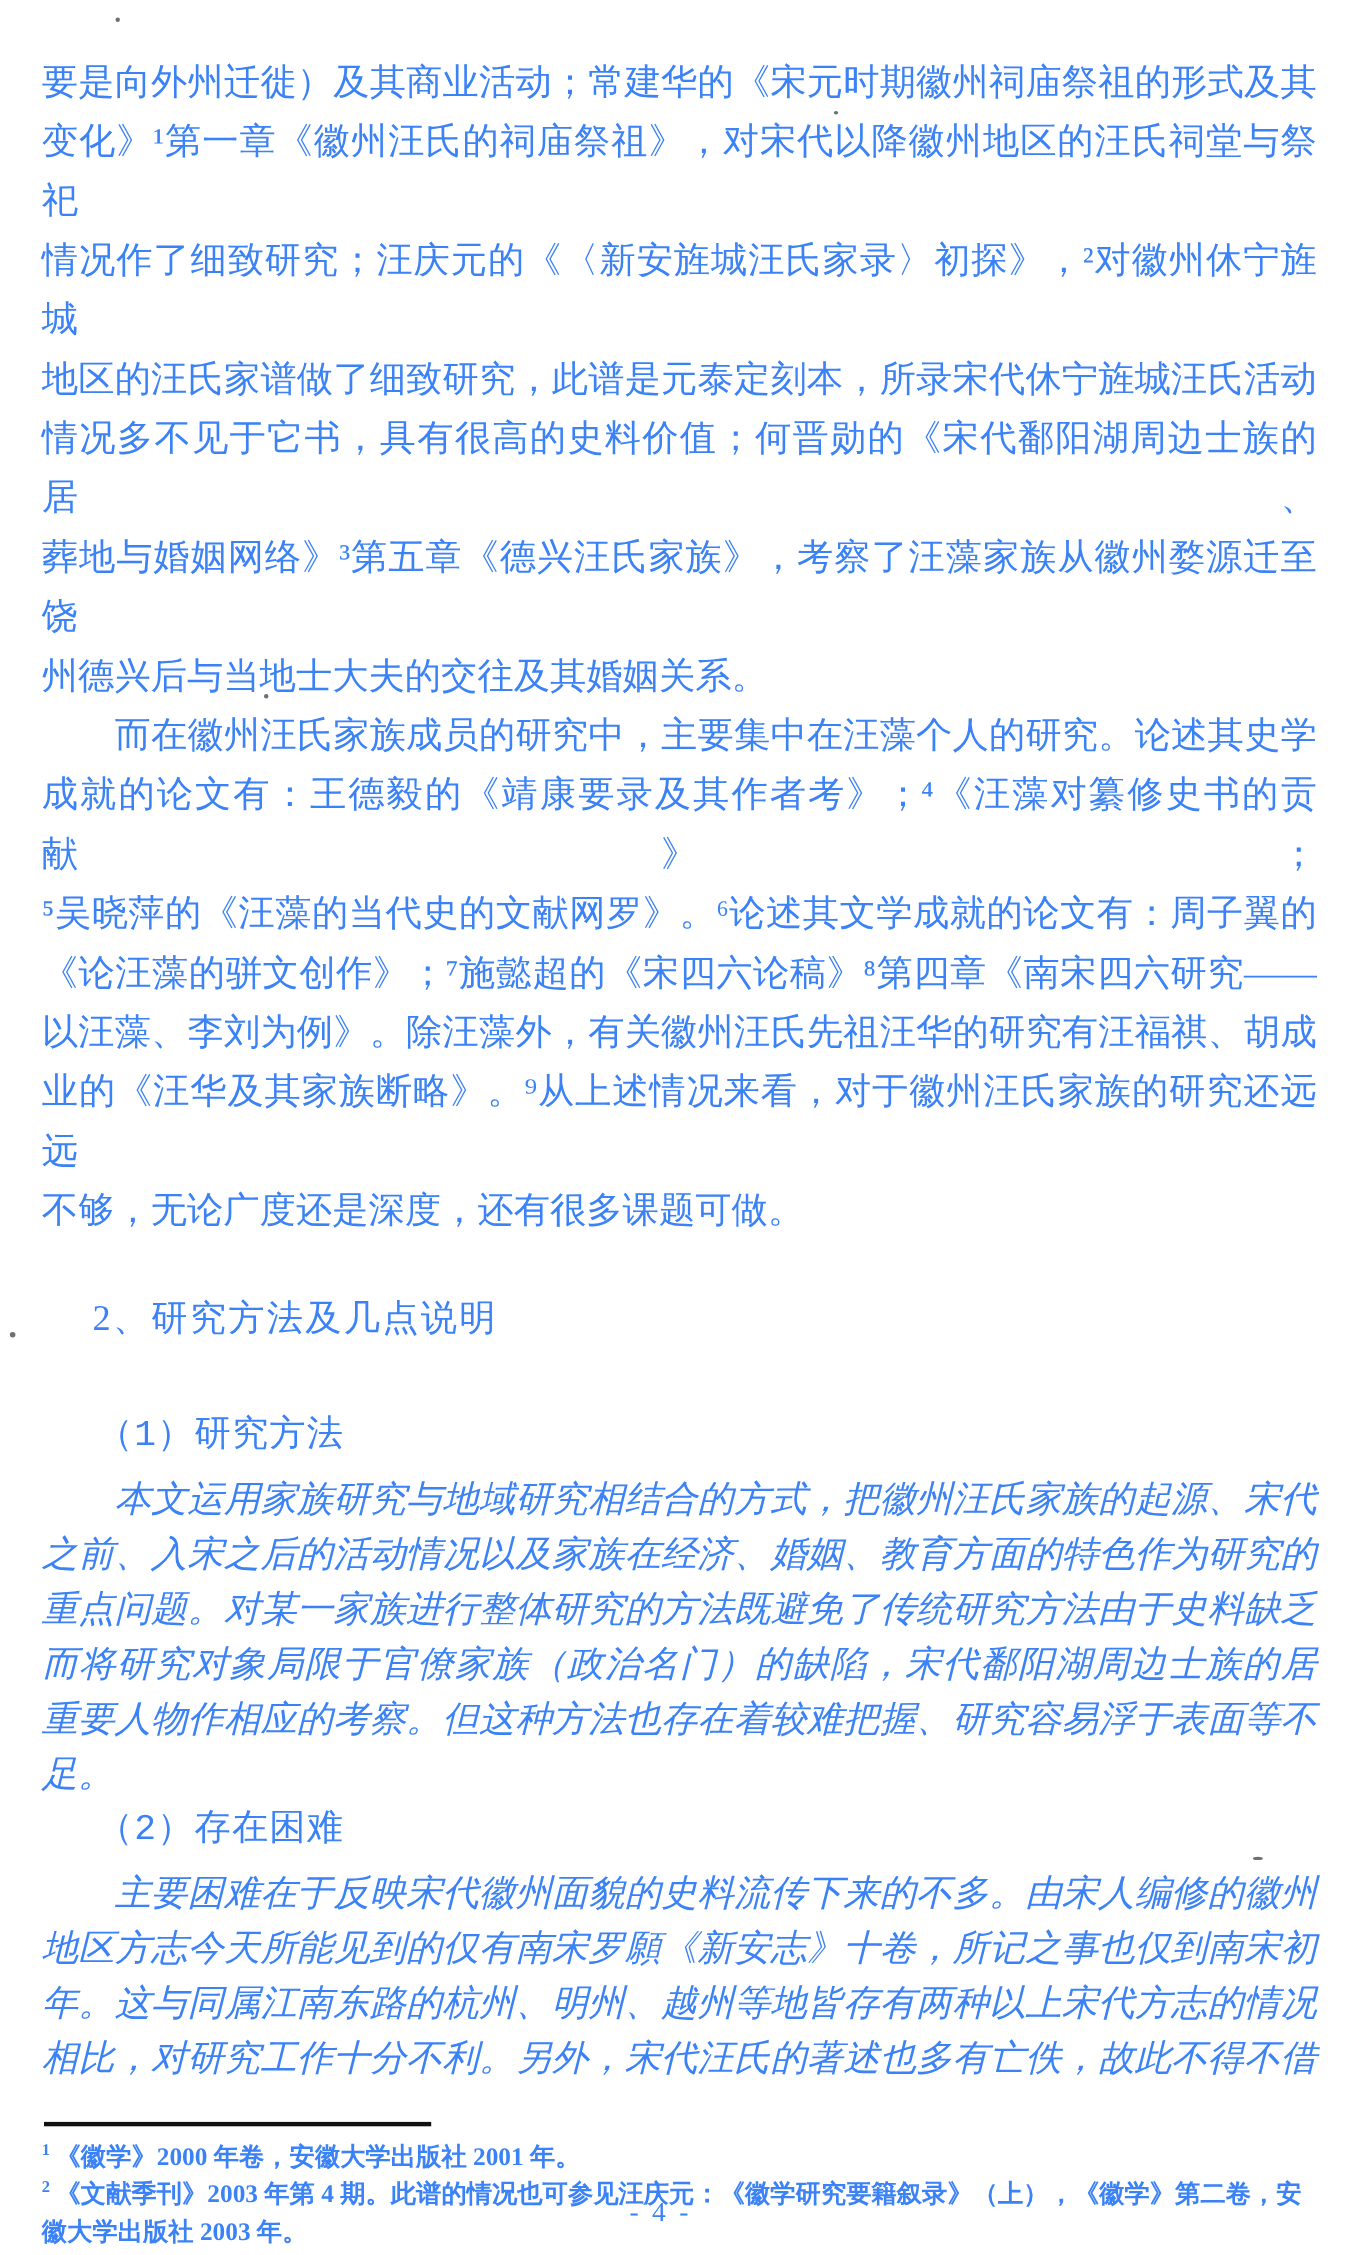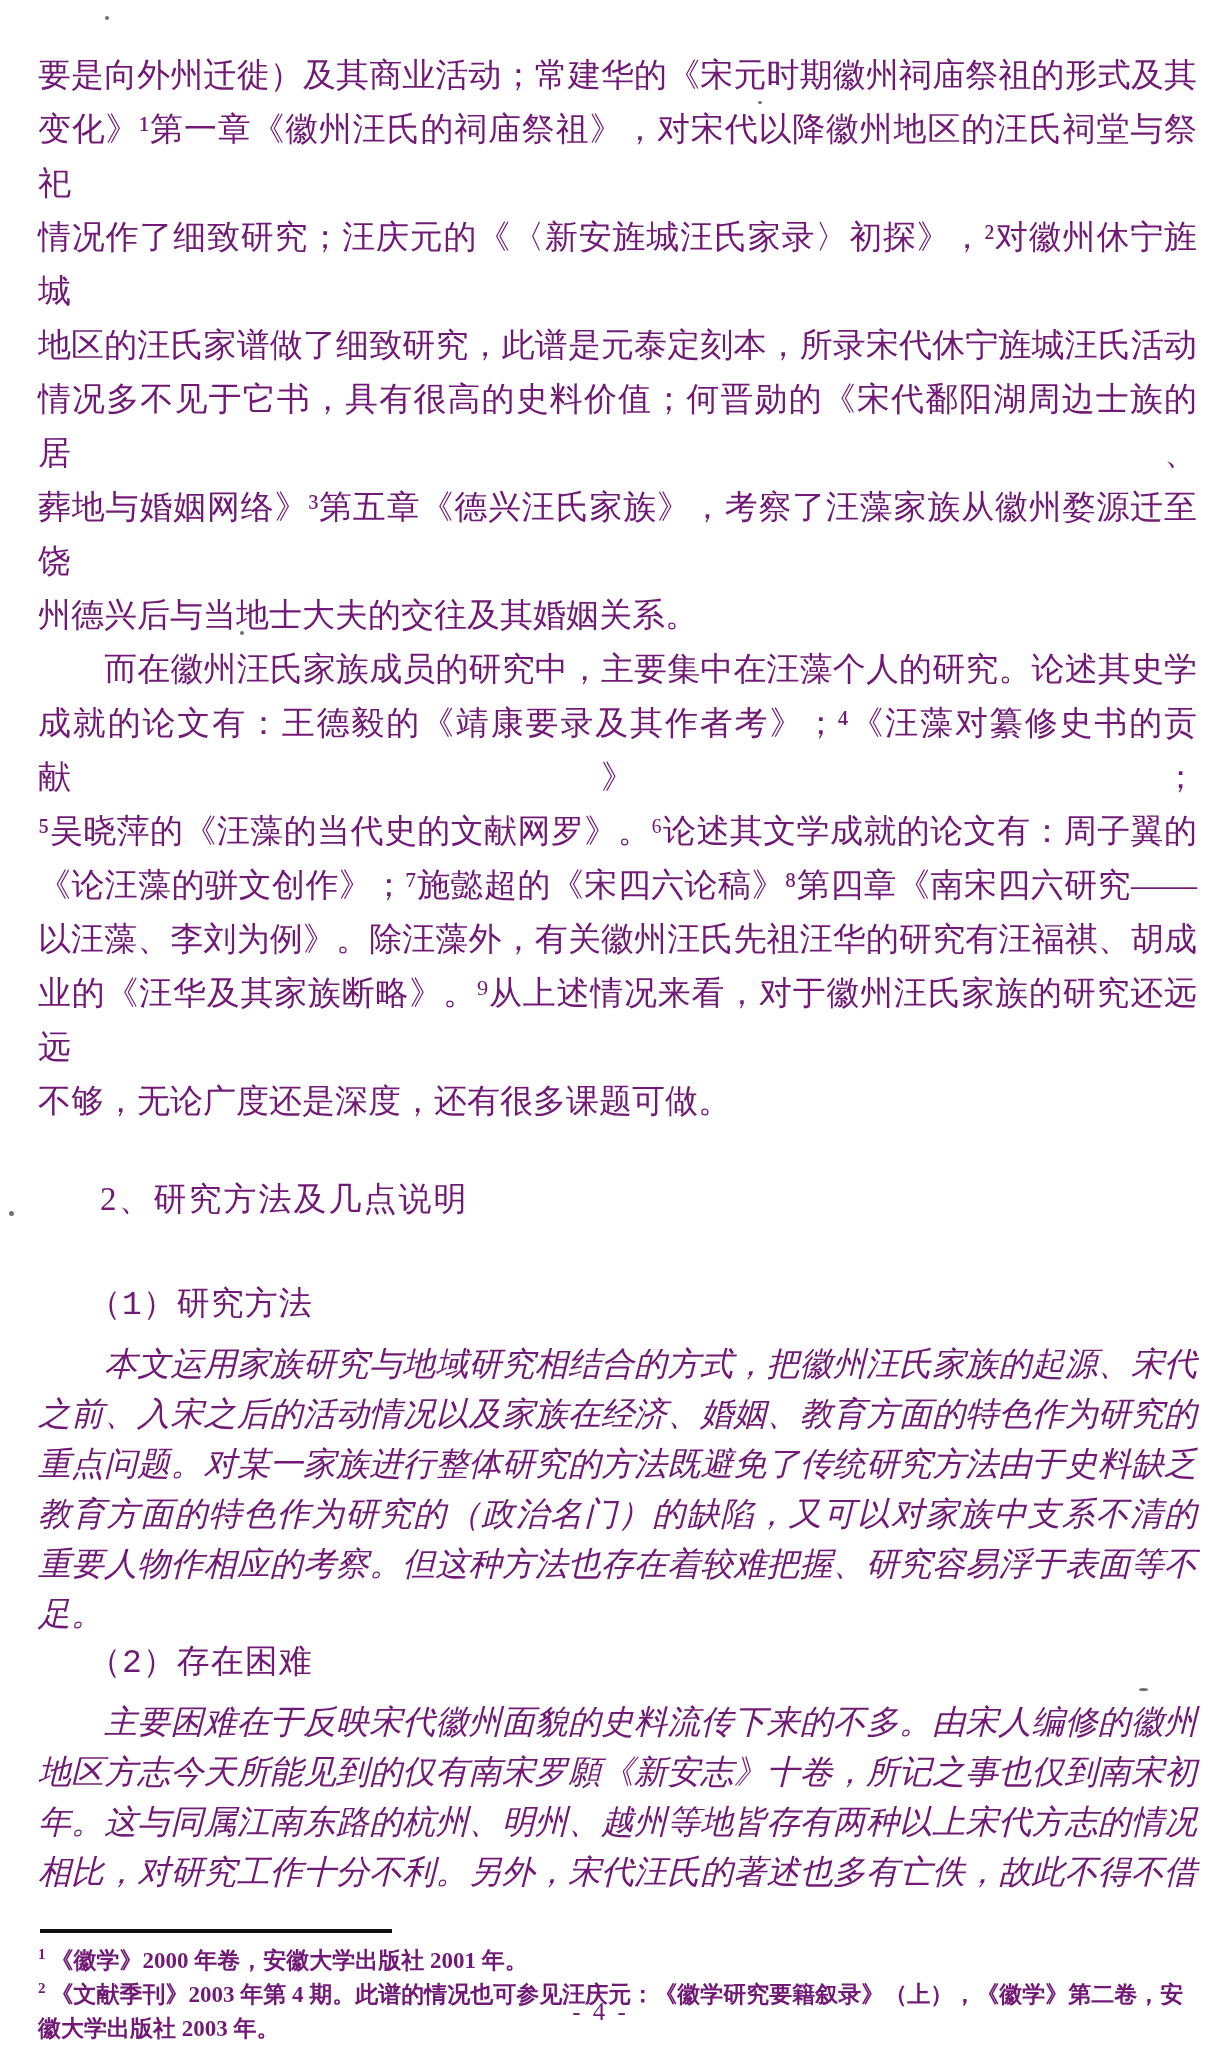--- a/index.html
+++ b/index.html
@@ -2,21 +2,21 @@
 <html><head>
 <meta charset="utf-8">
 <style>
   html, body { margin: 0; padding: 0; background: #9a9a9a; }
   .page {
     position: relative;
     width: 1231px;
     height: 2050px;
     margin: 0 auto;
     background: #ffffff;
-    color: #701a75;
+    color: #3b82f6;
     font-family: "Liberation Serif", "DejaVu Serif", serif;
     overflow: hidden;
   }
   .content {
     position: absolute;
     left: 38px;
     right: 34px;
     top: 48px;
   }
   .para { font-size: 33px; }
@@ -27,21 +27,21 @@
     white-space: normal;
   }
   .para.tight .bodyline { line-height: 50px; }
   .para .bodyline:last-child { text-align-last: left; }
   .para.keep-fill .bodyline:last-child { text-align-last: justify; }
 
   .section-heading {
     font-size: 33px;
     line-height: 54px;
     margin-top: 44px;
-    margin-left: 62px;
+    margin-left: 46px;
     letter-spacing: 2px;
   }
   .subsection-heading {
     font-size: 33px;
     line-height: 50px;
     margin-left: 50px;
     letter-spacing: 1px;
     font-family: Liberation Mono, monospace;
   }
   .subsection-heading.first { margin-top: 55px; }
@@ -124,21 +124,21 @@
 
     <div class="section-heading">2、研究方法及几点说明</div>
 
     <div class="subsection-heading first">（1）研究方法</div>
 
     <div class="para tight sub-para">
 
     <div class="bodyline">　　本文运用家族研究与地域研究相结合的方式，把徽州汪氏家族的起源、宋代</div>
         <div class="bodyline">之前、入宋之后的活动情况以及家族在经济、婚姻、教育方面的特色作为研究的</div>
         <div class="bodyline">重点问题。对某一家族进行整体研究的方法既避免了传统研究方法由于史料缺乏</div>
-        <div class="bodyline">教育方面的特色作为研究的（政治名门）的缺陷，又可以对家族中支系不清的</div>
+        <div class="bodyline">而将研究对象局限于官僚家族（政治名门）的缺陷，宋代鄱阳湖周边士族的居</div>
         <div class="bodyline">重要人物作相应的考察。但这种方法也存在着较难把握、研究容易浮于表面等不</div>
         <div class="bodyline">足。</div>
       </div>
 
     <div class="subsection-heading second">（2）存在困难</div>
 
     <div class="para tight sub-para keep-fill">
 
     <div class="bodyline">　　主要困难在于反映宋代徽州面貌的史料流传下来的不多。由宋人编修的徽州</div>
         <div class="bodyline">地区方志今天所能见到的仅有南宋罗願《新安志》十卷，所记之事也仅到南宋初</div>

